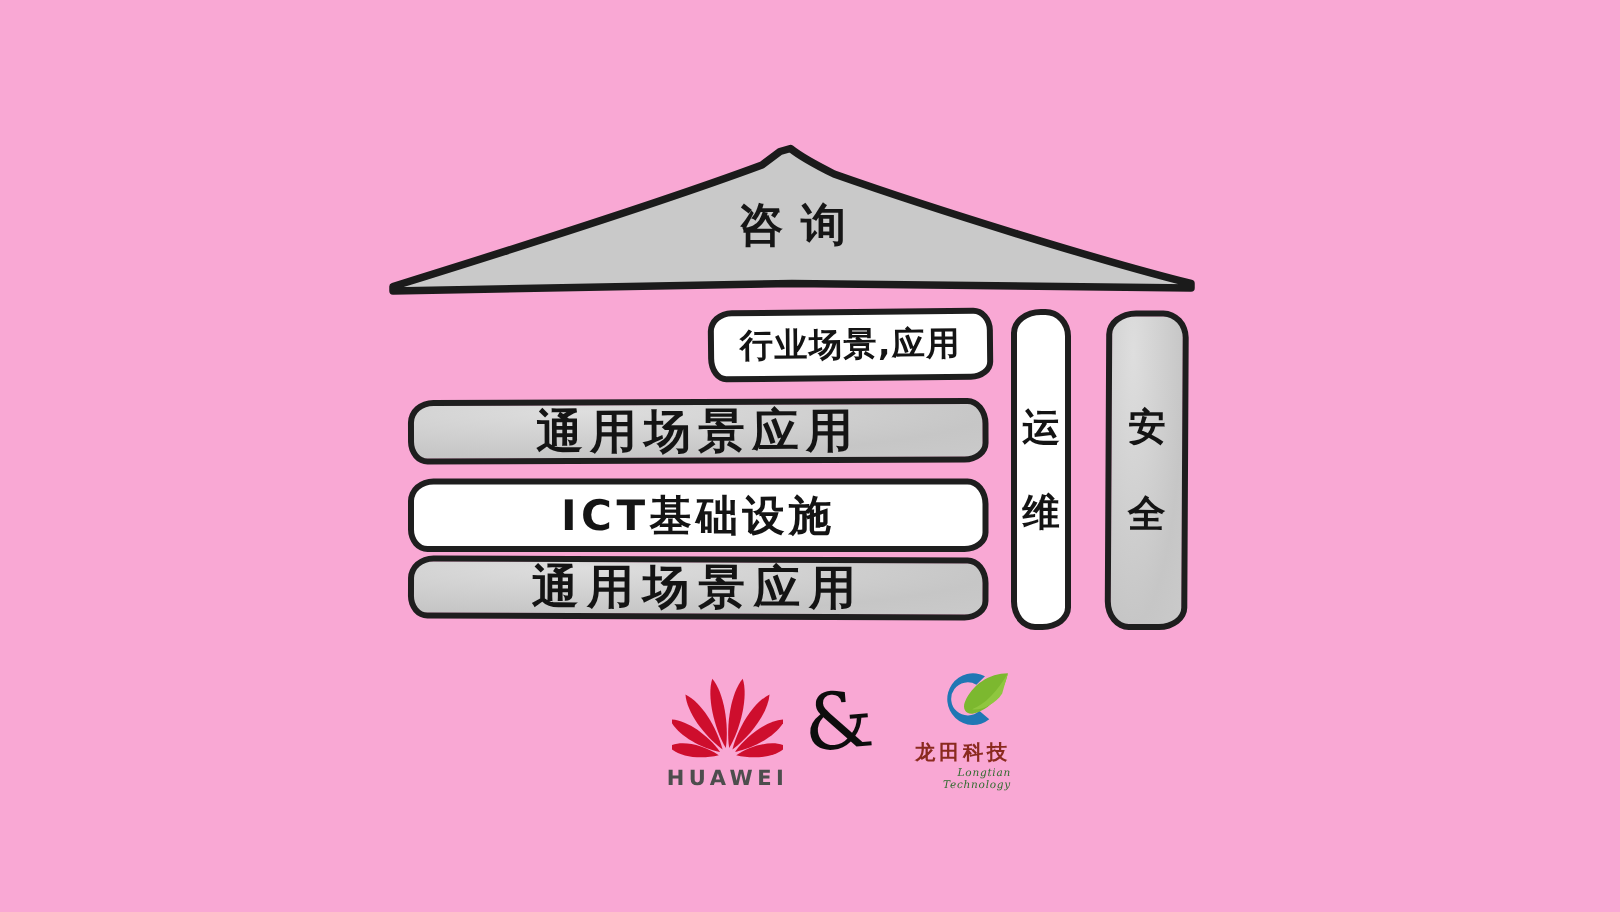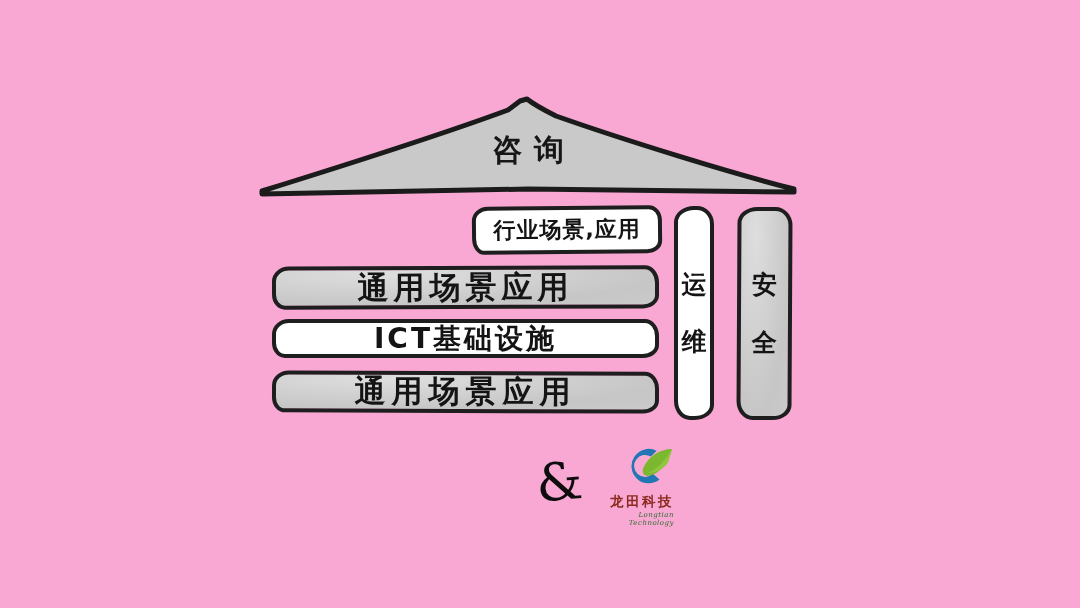--- a/index.html
+++ b/index.html
@@ -26,21 +26,21 @@
   .pillar{
     border-radius:20px 17px 19px 16px / 16px 18px 15px 19px;
     font-size:25px;line-height:2.3;letter-spacing:0;
     word-break:break-all;text-align:center;
     display:flex;align-items:center;justify-content:center;
   }
   .pillar span{display:block;width:1.2em;}
   #box-apps-general{left:272px;top:205px;width:190px;height:48px;transform:rotate(-0.3deg);}
   #box-apps-industry{left:472px;top:206px;width:190px;height:48px;transform:rotate(-0.6deg);}
   #box-platform{left:272px;top:266px;width:387px;height:43px;font-size:31px;letter-spacing:5px;transform:rotate(-0.2deg);}
-  #box-ict{left:272px;top:319px;width:387px;height:39px;font-size:28px;letter-spacing:3px;}
+  #box-ict{left:272px;top:319px;width:387px;height:49px;font-size:28px;letter-spacing:3px;}
   #box-devices{left:272px;top:371px;width:387px;height:42px;font-size:31px;letter-spacing:6px;transform:rotate(0.2deg);}
   #pillar-ops{left:674px;top:206px;width:40px;height:214px;}
   #pillar-security{left:737px;top:207px;width:55px;height:213px;transform:rotate(0.3deg);}
   
   .footer{position:absolute;left:0;top:0;width:100%;height:100%;pointer-events:none;}
   .huawei-block{position:absolute;left:443px;top:450px;width:84px;text-align:center;}
   .huawei-word{margin-top:1px;font-size:14px;font-weight:bold;letter-spacing:3px;color:#4d4d4d;}
   .amp{
     position:absolute;left:536px;top:452px;width:40px;text-align:center;
     font-family:"DejaVu Serif","Liberation Serif",serif;
@@ -84,20 +84,35 @@
 
   <div class="hbox pillar" id="pillar-ops">
     <span>运维</span>
   </div>
   <div class="hbox pillar gray" id="pillar-security">
     <span>安全</span>
   </div>
 
   <div class="footer">
 
+    <div class="huawei-block">
+      <svg width="74" height="56" viewBox="0 0 100 76">
+        <g fill="#ce0e2d" transform="translate(50,74)">
+          <path transform="rotate(-80)" d="M0,-8 C-7,-24 -8,-44 0,-54 C8,-44 7,-24 0,-8 Z"></path>
+          <path transform="rotate(-57)" d="M0,-8 C-7,-26 -8,-50 0,-62 C8,-50 7,-26 0,-8 Z"></path>
+          <path transform="rotate(-34)" d="M0,-8 C-7,-28 -8,-54 0,-68 C8,-54 7,-28 0,-8 Z"></path>
+          <path transform="rotate(-11)" d="M0,-8 C-7,-28 -8,-58 0,-72 C8,-58 7,-28 0,-8 Z"></path>
+          <path transform="rotate(11)" d="M0,-8 C-7,-28 -8,-58 0,-72 C8,-58 7,-28 0,-8 Z"></path>
+          <path transform="rotate(34)" d="M0,-8 C-7,-28 -8,-54 0,-68 C8,-54 7,-28 0,-8 Z"></path>
+          <path transform="rotate(57)" d="M0,-8 C-7,-26 -8,-50 0,-62 C8,-50 7,-26 0,-8 Z"></path>
+          <path transform="rotate(80)" d="M0,-8 C-7,-24 -8,-44 0,-54 C8,-44 7,-24 0,-8 Z"></path>
+        </g>
+      </svg>
+      <div class="huawei-word">HUAWEI</div>
+    </div>
 
     <div class="amp">&amp;</div>
 
     <div class="longtian-block">
       <svg class="longtian-mark" width="50" height="44" viewBox="0 0 50 46">
         <path d="M33 4 A 18 18 0 1 0 36 34 L 29 28 A 11.5 11.5 0 1 1 27 10 Z" fill="#2077b4"></path>
         <path d="M49 2 C 36 2 24 10 19 22 C 17 27 20 31 25 30 C 36 28 46 16 49 2 Z" fill="#7cb82f"></path>
         <path d="M49 2 C 42 14 33 24 24 27 C 30 28 40 24 45 16 Z" fill="#8fc63f"></path>
       </svg>
       <div class="longtian-cn">龙田科技</div>

